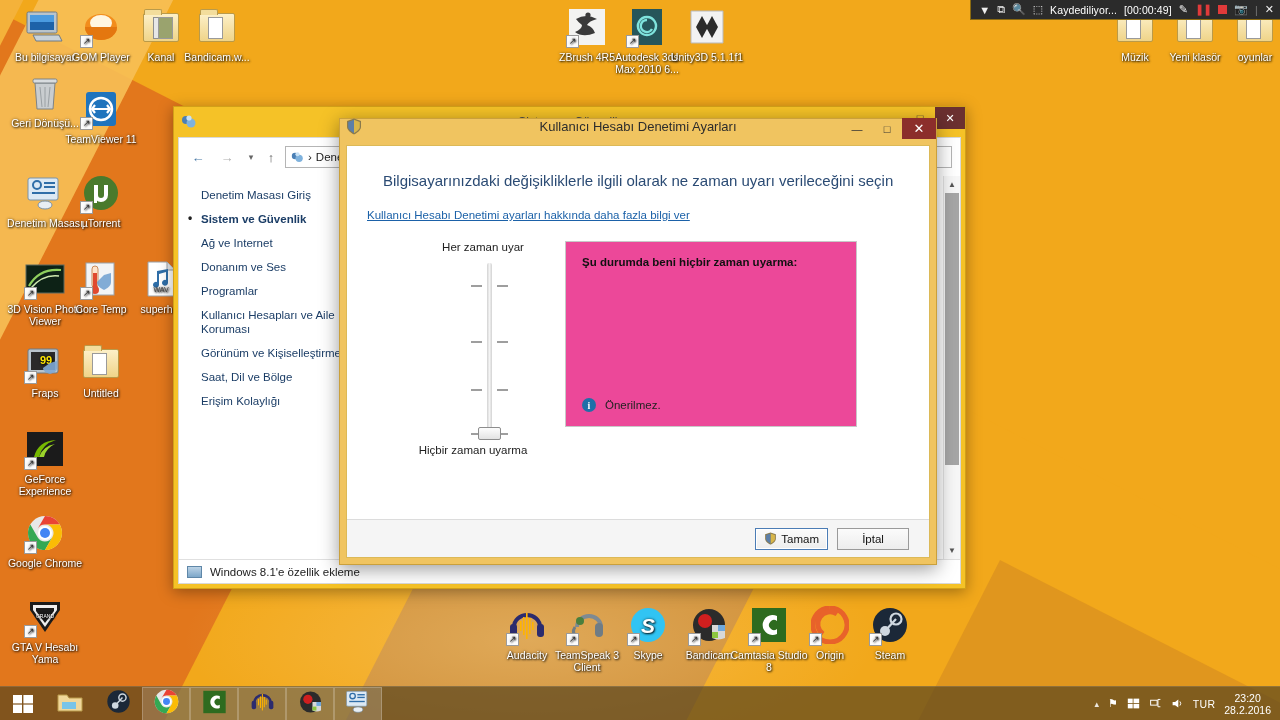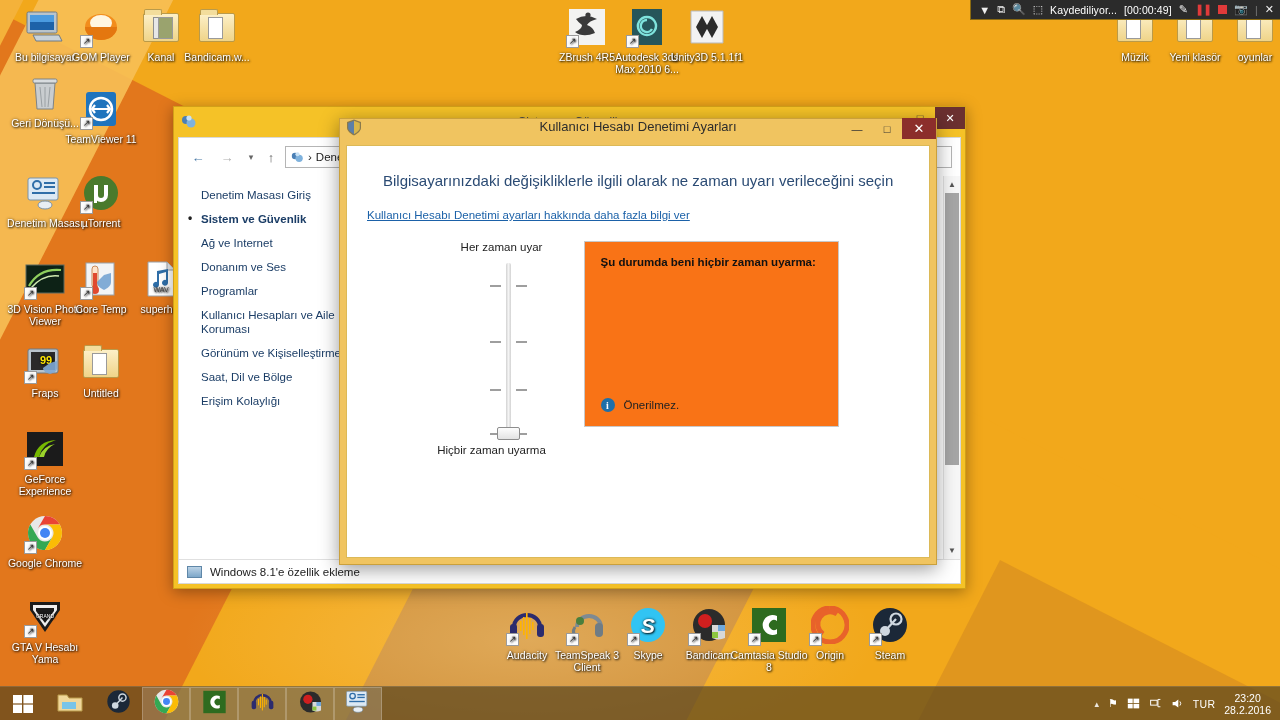--- a/index.html
+++ b/index.html
@@ -175,21 +175,21 @@
     border:1px solid #5f87a8;
   }
 
   
   #uac {
     position:absolute; left:339px; top:118px; width:598px; height:447px;
     background:#f0c460; border:1px solid #caa03c;
     box-shadow:0 4px 18px rgba(0,0,0,.4); z-index:20;
   }
   #uac .u-title {
-    height:14px; position:relative; display:flex; align-items:flex-start;
+    height:14px; position:relative; display:flex; align-items:center;
   }
   #uac .u-title .ttl {
     position:absolute; left:0; right:0; text-align:center;
     font-size:13px; color:#2c2c2c;
   }
   #uac .shield {
     width:16px; height:17px; margin-left:6px; position:relative; z-index:2;
   }
   #uac .u-btns { position:absolute; right:0; top:-1px; display:flex; z-index:3; }
   #uac .u-btns div {
@@ -231,22 +231,22 @@
     position:absolute; width:11px; height:2px; background:#9e9e9e;
   }
   #uac .tick.l { left:12px; }
   #uac .tick.r { left:38px; }
   #uac .thumb {
     position:absolute; left:19px; width:23px; height:13px;
     background:linear-gradient(#fdfdfd,#e2e2e2);
     border:1px solid #8d8d8d; border-radius:2px;
   }
   #uac .infobox {
-    flex:none; width:255px; height:186px; border:1px solid #c8c8c8;
-    background:#f97316; padding:14px 12px 10px 16px; position:relative;
+    flex:none; width:292px; height:186px; border:1px solid #c8c8c8;
+    background:#ec4899; padding:14px 12px 10px 16px; position:relative;
     margin-left:6px;
   }
   #uac .infobox h2 {
     margin:0 0 10px 0; font-size:11.5px; color:#111; font-weight:bold;
   }
   #uac .infobox ul { margin:0; padding-left:19px; }
   #uac .infobox li {
     font-size:11.5px; color:#222; line-height:14px; margin-bottom:9px;
   }
   #uac .reco {
@@ -744,20 +744,33 @@
         <div class="infobox">
           <h2>Şu durumda beni hiçbir zaman uyarma:</h2>
           <div class="reco">
             <span class="i">i</span>
             <span>Önerilmez.</span>
           </div>
         </div>
       </div>
     </div>
 
+    <div class="u-foot">
+      <div class="btn primary">
+        <svg class="mini-shield" viewBox="0 0 16 17">
+          <path d="M8 0.5 L15 3 V9 C15 13 8 16.5 8 16.5 C8 16.5 1 13 1 9 V3 Z" fill="#8a7a4c"></path>
+          <path d="M8 1.8 L13.8 3.9 V9 C13.8 12.2 8 15.1 8 15.1 Z" fill="#d8b64a"></path>
+          <path d="M8 1.8 L2.2 3.9 V9 C2.2 12.2 8 15.1 8 15.1 Z" fill="#5c7fa8"></path>
+        </svg>
+        <span>Tamam</span>
+      </div>
+      <div class="btn">
+        <span>İptal</span>
+      </div>
+    </div>
   </div>
 </div>
 
 <div id="taskbar">
   <div id="startbtn">
     <svg width="22" height="22" viewBox="0 0 22 22">
       <rect x="1" y="2" width="9" height="8.4" fill="#fff"></rect>
       <rect x="11.4" y="2" width="9.6" height="8.4" fill="#fff"></rect>
       <rect x="1" y="11.6" width="9" height="8.4" fill="#fff"></rect>
       <rect x="11.4" y="11.6" width="9.6" height="8.4" fill="#fff"></rect>

